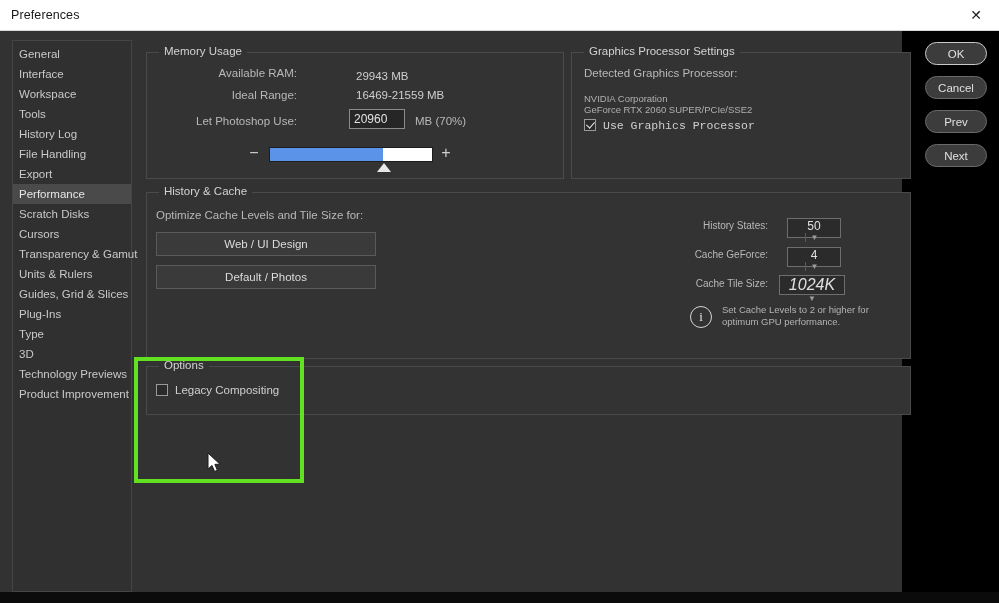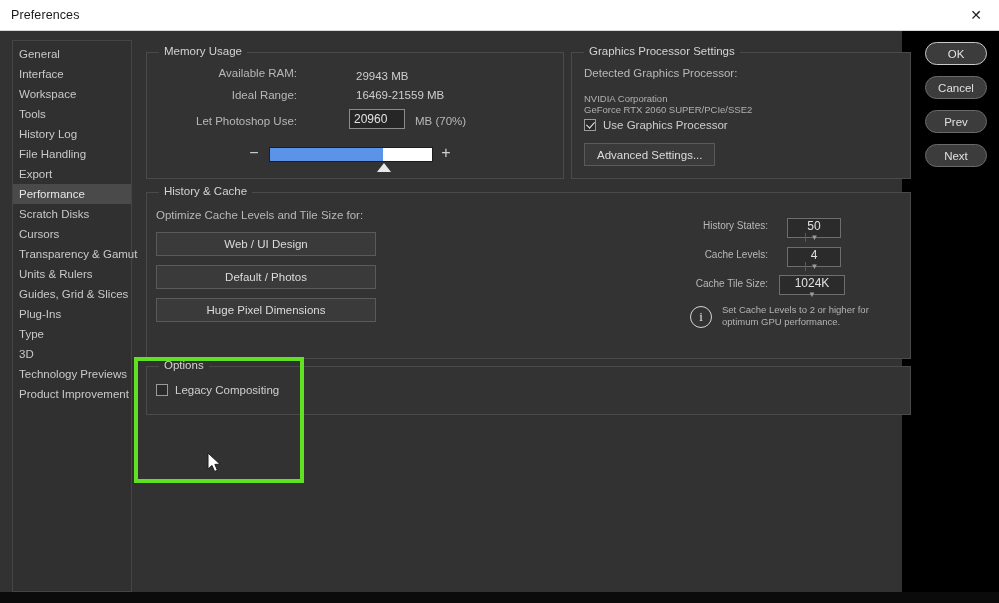--- a/index.html
+++ b/index.html
@@ -109,21 +109,21 @@
     border-left: 7px solid transparent;
     border-right: 7px solid transparent;
     border-bottom: 9px solid #e8e8e8;
     transform: translateX(-7px);
   }
 
   
   #gpu-detected { position: absolute; left: 12px; top: 14px; font-size: 11.5px; color: #b8b8b8; }
   #gpu-vendor   { position: absolute; left: 12px; top: 40px; font-size: 9.5px; color: #b0b0b0; }
   #gpu-model    { position: absolute; left: 12px; top: 51px; font-size: 9.5px; color: #b0b0b0; }
-  #gpu-check-row { position: absolute; left: 12px; top: 66px; display: flex; align-items: flex-start; gap: 7px; }
+  #gpu-check-row { position: absolute; left: 12px; top: 66px; display: flex; align-items: flex-start; gap: 7px; font-family: Liberation Mono, monospace; }
   #gpu-adv-btn {
     position: absolute; left: 12px; top: 90px;
     height: 23px; padding: 0 12px;
     background: #3a3a3a; border: 1px solid #5a5a5a;
     color: #dcdcdc; font-size: 11.5px;
     font-family: "Liberation Sans", sans-serif;
     cursor: default;
   }
 
   .chk {
@@ -168,21 +168,21 @@
   .combo .carrow {
     width: 18px; height: 100%;
     display: flex; align-items: center; justify-content: center;
     color: #9c9c9c; font-size: 8px;
     border-left: 1px solid #5a5a5a;
   }
   #combo-history { left: 640px; top: 25px; width: 54px; }
   #combo-cache   { left: 640px; top: 54px; width: 54px; }
   #combo-tile    { left: 632px; top: 82px; width: 66px; }
   #combo-tile .carrow { border-left: none; }
-  #combo-tile .cval { text-align: center; font-size: 12px; }
+  #combo-tile .cval { text-align: center; font-size: 16px; font-style: italic; }
 
   #info-icon {
     position: absolute; left: 543px; top: 113px;
     width: 22px; height: 22px; border-radius: 50%;
     border: 1.6px solid #d6d6d6;
     display: flex; align-items: center; justify-content: center;
     color: #e4e4e4; font-size: 13px;
     font-family: "Liberation Serif", serif;
   }
   #info-text {
@@ -282,38 +282,36 @@
 
   <div class="group" id="grp-gpu">
     <div class="legend">Graphics Processor Settings</div>
     <div id="gpu-detected">Detected Graphics Processor:</div>
     <div id="gpu-vendor">NVIDIA Corporation</div>
     <div id="gpu-model">GeForce RTX 2060 SUPER/PCIe/SSE2</div>
     <div id="gpu-check-row">
       <span class="chk checked"></span>
       <span class="chk-label">Use Graphics Processor</span>
     </div>
-    <button id="gpu-adv-btn">Advanced Settings...</button>
   </div>
 
   <div class="group" id="grp-history">
     <div class="legend">History &amp; Cache</div>
     <div id="opt-hint">Optimize Cache Levels and Tile Size for:</div>
 
     <button class="preset-btn" id="preset-0">Web / UI Design</button>
     <button class="preset-btn" id="preset-1">Default / Photos</button>
-    <button class="preset-btn" id="preset-2">Huge Pixel Dimensions</button>
 
     <div class="hc-label" id="hs-label">History States:</div>
     <div class="combo" id="combo-history">
       <span class="cval">50</span>
       <span class="carrow">▼</span>
     </div>
 
-    <div class="hc-label" id="cl-label">Cache Levels:</div>
+    <div class="hc-label" id="cl-label">Cache GeForce:</div>
     <div class="combo" id="combo-cache">
       <span class="cval">4</span>
       <span class="carrow">▼</span>
     </div>
 
     <div class="hc-label" id="cts-label">Cache Tile Size:</div>
     <div class="combo" id="combo-tile">
       <span class="cval">1024K</span>
       <span class="carrow">▼</span>
     </div>

